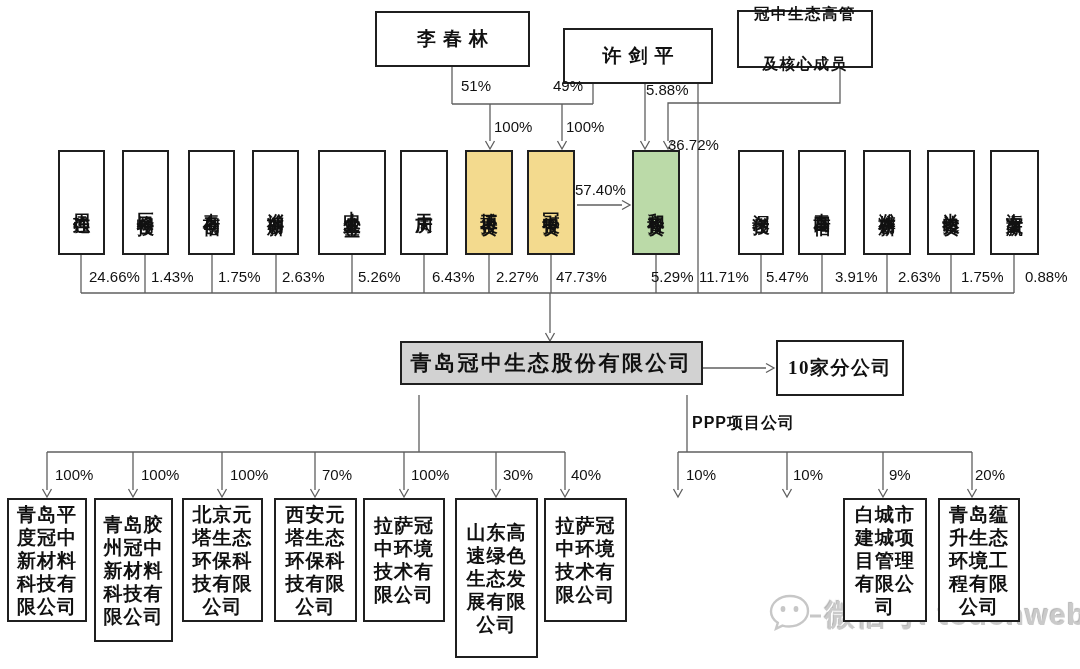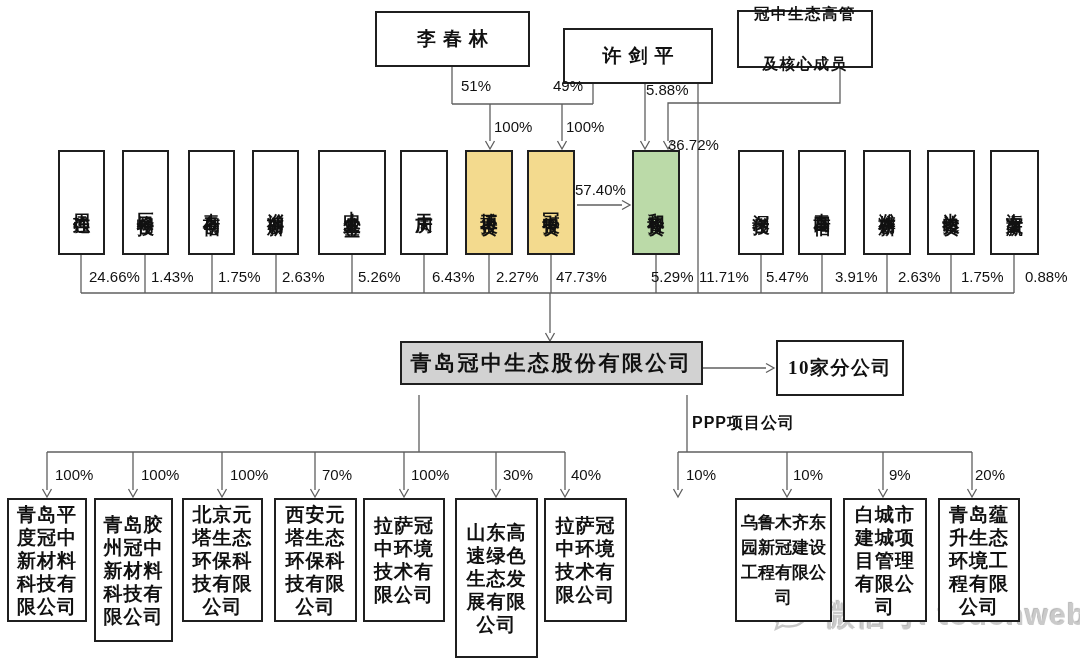--- a/index.html
+++ b/index.html
@@ -210,23 +210,20 @@
     <div class="pct" style="left:411px;top:466px;">100%</div>
     <div class="box sub-box" style="left:455px;top:498px;width:83px;height:160px;">
       <span>山东高速绿色生态发展有限公司</span>
     </div>
     <div class="pct" style="left:503px;top:466px;">30%</div>
     <div class="box sub-box" style="left:544px;top:498px;width:83px;height:124px;">
       <span>拉萨冠中环境技术有限公司</span>
     </div>
     <div class="pct" style="left:571px;top:466px;">40%</div>
     <div class="pct" style="left:686px;top:466px;">10%</div>
-    <div class="box sub-box four" style="left:735px;top:498px;width:97px;height:124px;">
-      <span>乌鲁木齐东园新冠建设工程有限公司</span>
-    </div>
     <div class="pct" style="left:793px;top:466px;">10%</div>
     <div class="box sub-box" style="left:843px;top:498px;width:84px;height:124px;">
       <span>白城市建城项目管理有限公司</span>
     </div>
     <div class="pct" style="left:889px;top:466px;">9%</div>
     <div class="box sub-box" style="left:938px;top:498px;width:82px;height:124px;">
       <span>青岛蕴升生态环境工程有限公司</span>
     </div>
     <div class="pct" style="left:975px;top:466px;">20%</div>
   </div>

